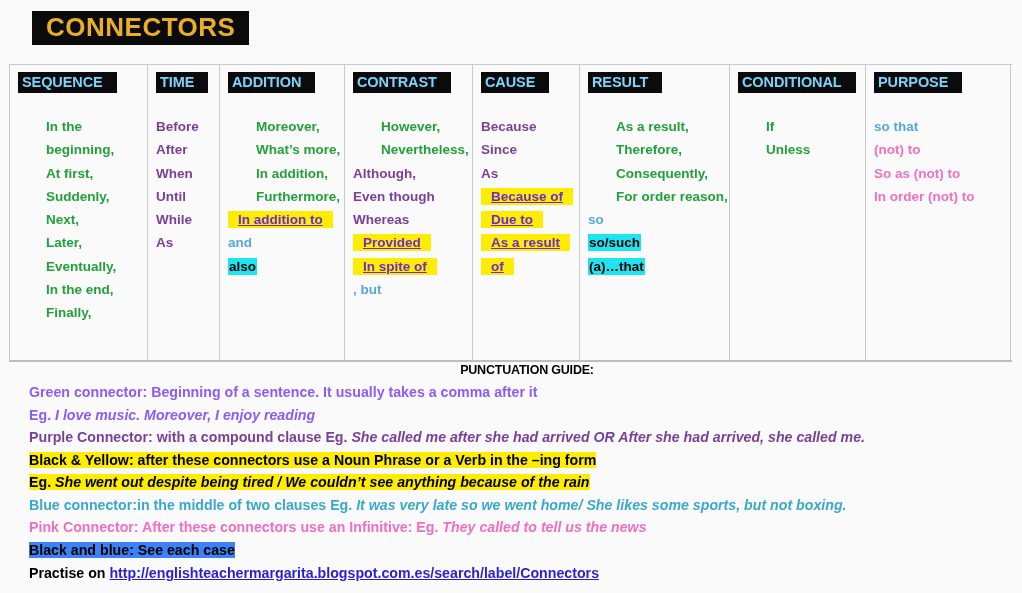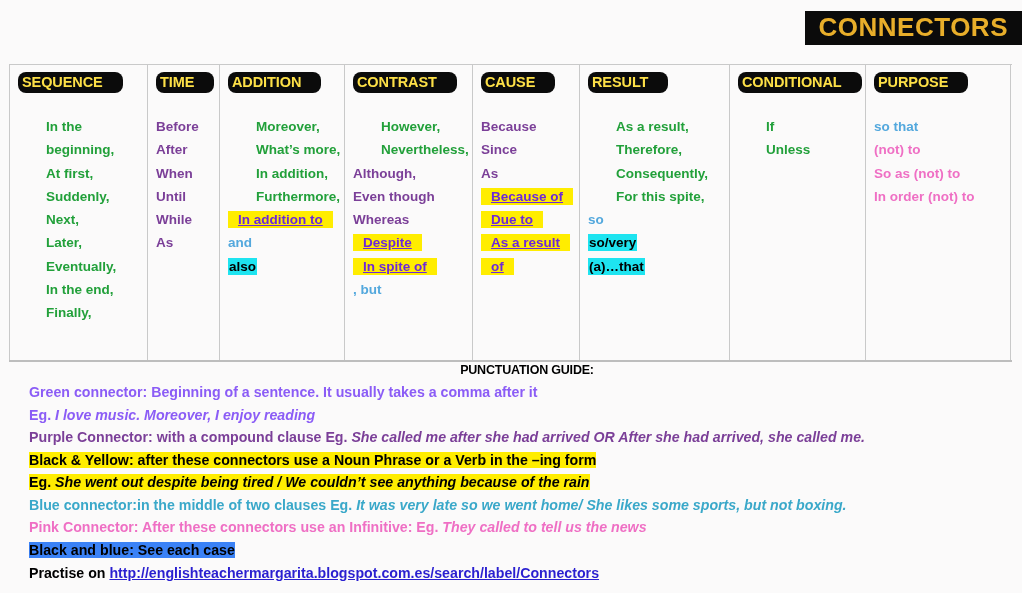--- a/index.html
+++ b/index.html
@@ -14,21 +14,21 @@
     font-family: "Liberation Sans", sans-serif;
     background: #fbfafa;
     position: relative;
   }
 
   
   .title-wrap {
     height: 56px;
     display: flex;
     align-items: center;
-    justify-content: flex-end;
+    justify-content: flex-start;
     margin-left: 32px;
   }
   .title-banner {
     background: #0b0b0b;
     color: #e8ae2a;
     font-size: 26px;
     font-weight: bold;
     letter-spacing: 0.5px;
     padding: 3px 14px 5px 14px;
     line-height: 1;
@@ -53,28 +53,27 @@
     box-sizing: border-box;
     padding: 7px 0 0 8px;
     position: relative;
   }
   .col:first-child { border-left: 1px solid #c9c9c9; }
   .col:last-child { border-right: 1px solid #c9c9c9; }
 
   .col-header {
     display: inline-block;
     background: #0b0b0b;
-    color: #fde047;
+    color: #7dd3fc;
     font-weight: bold;
     font-size: 14.5px;
     line-height: 1.12;
-    padding: 2px 20px 3px 4px;
+    padding: 2px 14px 3px 4px;
     white-space: nowrap;
     letter-spacing: -0.1px;
-    border-radius: 8px;
   }
   .col-list {
     margin-top: 22px;
     font-size: 13.5px;
     font-weight: bold;
     line-height: 1.72;
   }
   .col-list .item { white-space: nowrap; }
 
   
@@ -184,40 +183,40 @@
         <div class="item"><span class="hl-yellow">In addition to</span></div>
         <div class="item"><span class="c-blue">and</span></div>
         <div class="item"><span class="hl-cyan">also</span></div>
       </div></div>
     <div class="col" style="width: 128px;"><div class="col-header">CONTRAST</div><div class="col-list">
         <div class="item"><span class="c-green">However,</span></div>
         <div class="item"><span class="c-green">Nevertheless,</span></div>
         <div class="item"><span class="c-purple">Although,</span></div>
         <div class="item"><span class="c-purple">Even though</span></div>
         <div class="item"><span class="c-purple">Whereas</span></div>
-        <div class="item"><span class="hl-yellow">Despite</span></div>
+        <div class="item"><span class="hl-yellow">Provided</span></div>
         <div class="item"><span class="hl-yellow">In spite of</span></div>
         <div class="item"><span class="c-blue">, but</span></div>
       </div></div>
     <div class="col" style="width: 107px;"><div class="col-header">CAUSE</div><div class="col-list">
         <div class="item"><span class="c-purple">Because</span></div>
         <div class="item"><span class="c-purple">Since</span></div>
         <div class="item"><span class="c-purple">As</span></div>
         <div class="item"><span class="hl-yellow">Because of</span></div>
         <div class="item"><span class="hl-yellow">Due to</span></div>
         <div class="item"><span class="hl-yellow">As a result</span></div>
         <div class="item"><span class="hl-yellow">of</span></div>
       </div></div>
     <div class="col" style="width: 150px;"><div class="col-header">RESULT</div><div class="col-list">
         <div class="item"><span class="c-green">As a result,</span></div>
         <div class="item"><span class="c-green">Therefore,</span></div>
         <div class="item"><span class="c-green">Consequently,</span></div>
-        <div class="item"><span class="c-green">For this spite,</span></div>
+        <div class="item"><span class="c-green">For order reason,</span></div>
         <div class="item"><span class="c-blue">so</span></div>
-        <div class="item"><span class="hl-cyan">so/very</span></div>
+        <div class="item"><span class="hl-cyan">so/such</span></div>
         <div class="item"><span class="hl-cyan">(a)…that</span></div>
       </div></div>
     <div class="col" style="width: 136px;"><div class="col-header">CONDITIONAL</div><div class="col-list">
         <div class="item"><span class="c-green">If</span></div>
         <div class="item"><span class="c-green">Unless</span></div>
       </div></div>
     <div class="col" style="width: 145px;"><div class="col-header">PURPOSE</div><div class="col-list">
         <div class="item"><span class="c-blue">so that</span></div>
         <div class="item"><span class="c-pink">(not) to</span></div>
         <div class="item"><span class="c-pink">So as (not) to</span></div>

